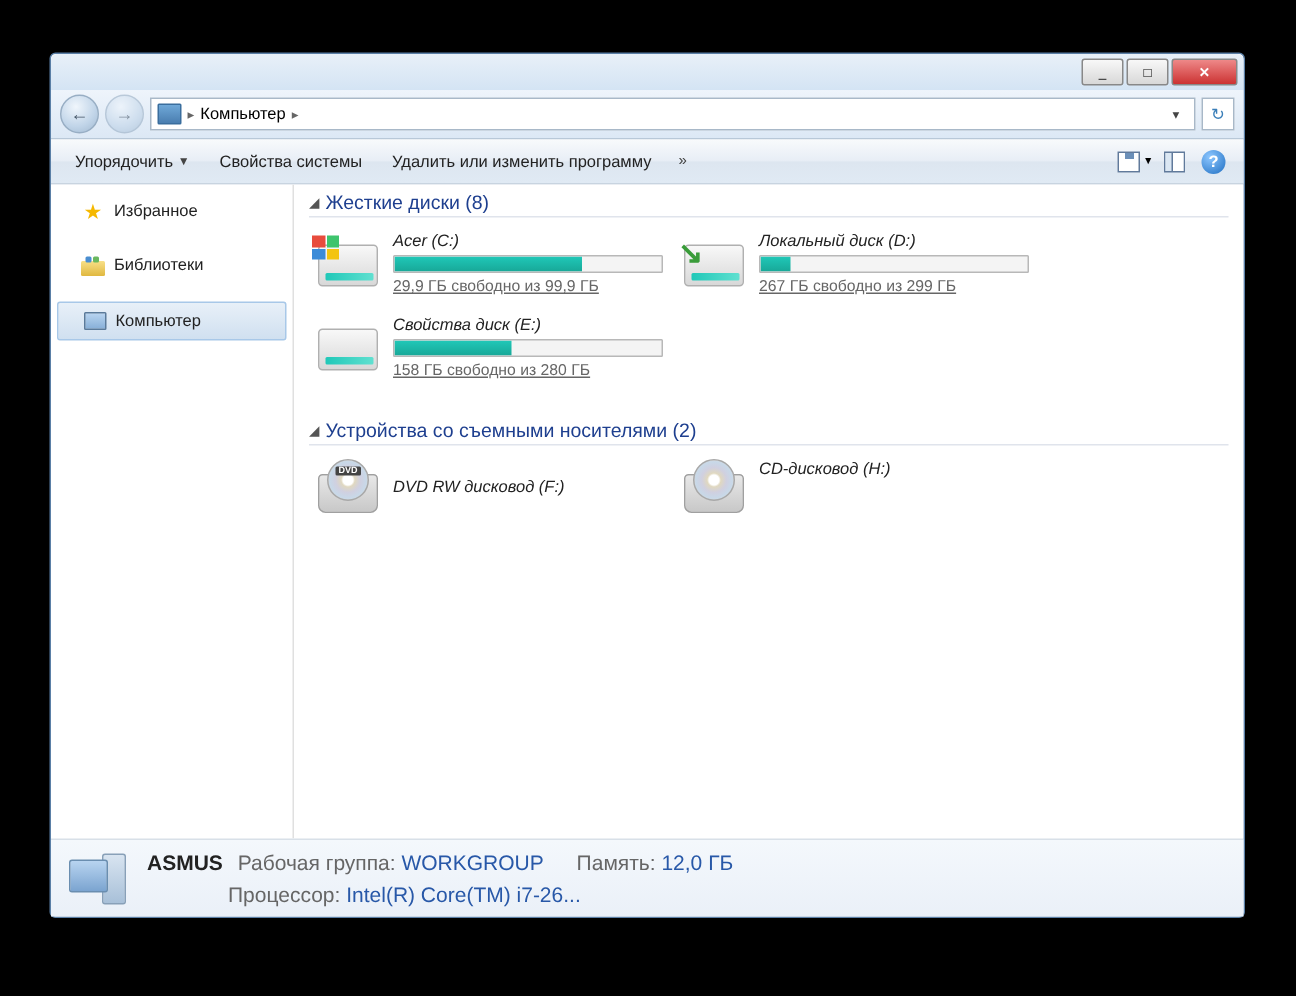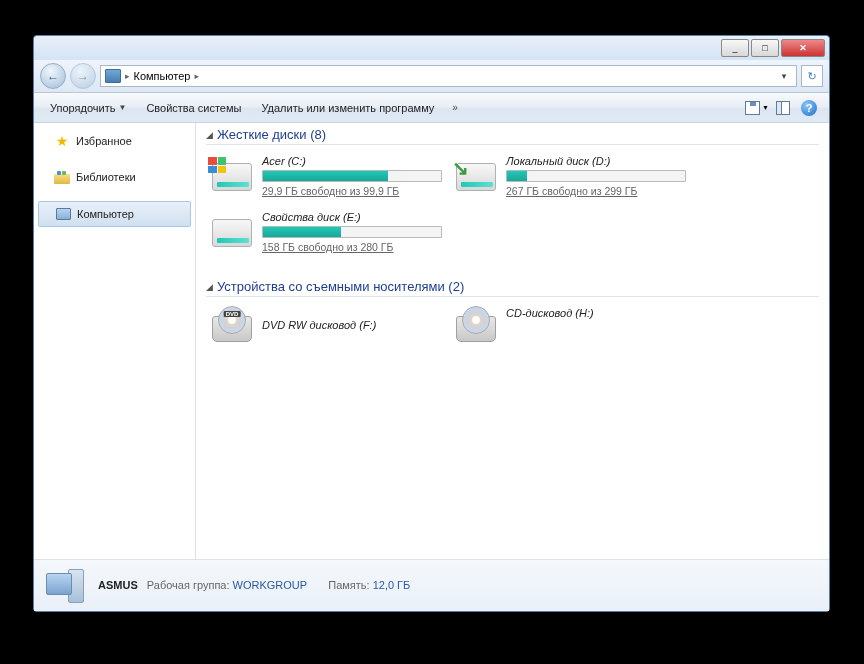--- a/index.html
+++ b/index.html
@@ -63,21 +63,21 @@
 .capacity-fill { height: 100%; background: linear-gradient(#20c8b8,#18a898); }
 .drive-free { color: #666; font-size: 10.5px; text-decoration: underline; }
 .optical-shape { width: 40px; height: 26px; background: linear-gradient(#e8e8e8,#c8c8c8); border: 1px solid #a0a0a0; border-radius: 3px 3px 5px 5px; position: relative; }
 .optical-shape::before { content:""; position:absolute; left:50%; top:-11px; transform:translateX(-50%); width:26px; height:26px; border-radius:50%; background: radial-gradient(circle,#fff 18%,#e0d8c0 25%,#d0d0e0 45%,#c8d8e8 65%,#e8e0d0); border:1px solid #a8a8a8; }
 .dvd-label { position:absolute; left:50%; top:-6px; transform:translateX(-50%); font-size:6px; font-weight:bold; color:#333; background:#444; color:#fff; padding:0 2px; border-radius:1px; z-index:2; }
 .details-pane { height: 52px; background: linear-gradient(#f4f8fc,#eaf0f8); border-top: 1px solid #d8e0e8; display: flex; align-items: center; padding: 0 10px; gap: 10px; }
 .dp-icon { width: 44px; height: 40px; display: flex; align-items: center; justify-content: center; }
 .pc-tower { position:relative; width:40px; height:38px; }
 .pc-tower::before { content:""; position:absolute; right:2px; top:2px; width:14px; height:32px; background: linear-gradient(#d8e4f0,#a8c0d8); border:1px solid #88a0b8; border-radius:2px; }
 .pc-tower::after { content:""; position:absolute; left:0; top:6px; width:24px; height:20px; background: linear-gradient(#b8d4f0,#7ba4d0); border:1px solid #6a8eb0; border-radius:2px; }
-.dp-text { font-size: 11px; color: #555; line-height: 1.5; }
+.dp-text { font-size: 14px; color: #555; line-height: 1.5; }
 .dp-text .comp-name { font-weight: bold; color: #222; margin-right: 6px; }
 .dp-text .label { color: #666; }
 .dp-text .value { color: #2858a8; margin-right: 18px; }
 </style>
 </head>
 <body>
 
 <div class="window">
 
   <div class="titlebar">
@@ -241,16 +241,20 @@
         <div class="pc-tower"></div>
       </div>
     <div class="dp-text">
       <div>
         <span class="comp-name">ASMUS</span>
         <span class="label">Рабочая группа:</span>
         <span class="value">WORKGROUP</span>
         <span class="label">Память:</span>
         <span class="value">12,0 ГБ</span>
       </div>
+      <div style="padding-left:54px">
+        <span class="label">Процессор:</span>
+        <span class="value">Intel(R) Core(TM) i7-26...</span>
+      </div>
     </div>
   </div>
 
 </div>
 
 </body></html>

